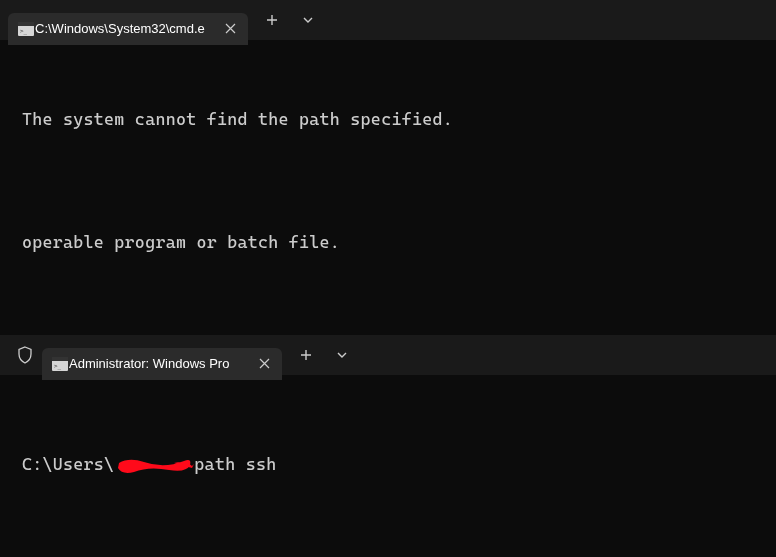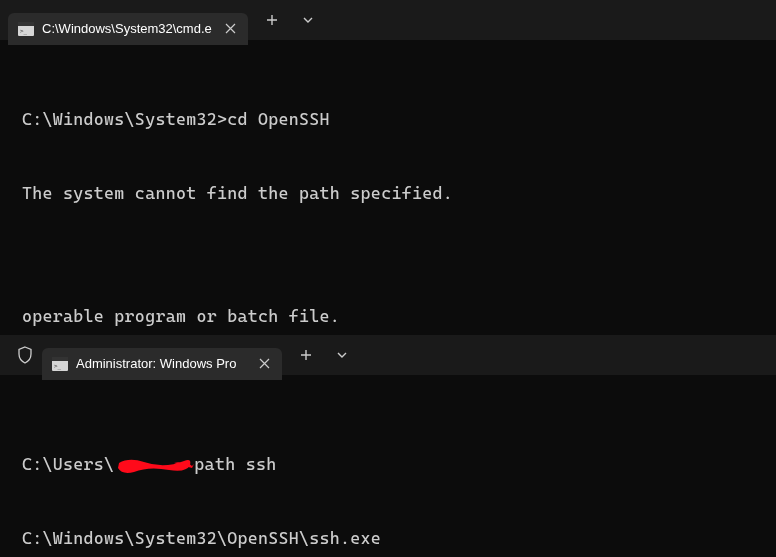--- a/index.html
+++ b/index.html
@@ -29,21 +29,21 @@
     width: 34px;
     height: 40px;
   }
   .tab {
     display: flex;
     align-items: center;
     background: #2b2b2b;
     height: 32px;
     border-radius: 6px 6px 0 0;
     padding: 0 8px 0 10px;
-    gap: 8px;
+    gap: 1px;
     min-width: 240px;
     margin-top: 17px;
     cursor: default;
     justify-content: space-between;
   }
   .tab-icon {
     width: 16px;
     height: 16px;
     display: flex;
     align-items: center;
@@ -129,21 +129,20 @@
           </svg>
       </div>
       <div class="tabbar-btn">
         <svg width="12" height="12" viewBox="0 0 12 12">
             <path d="M2 4 L6 8 L10 4" stroke="#cccccc" stroke-width="1.4" fill="none"></path>
           </svg>
       </div>
     </div>
   </div>
   <div class="terminal-body">
-    <span class="line">C:\Windows\System32&gt;cd OpenSSH</span>
     <span class="line">The system cannot find the path specified.</span>
     <span class="line"></span>
     <span class="line">operable program or batch file.</span>
     <span class="line"></span>
     
   </div>
 </div>
 
 <div class="window window2">
   <div class="tabbar">
@@ -177,17 +176,16 @@
         <svg width="12" height="12" viewBox="0 0 12 12">
             <path d="M2 4 L6 8 L10 4" stroke="#cccccc" stroke-width="1.4" fill="none"></path>
           </svg>
       </div>
     </div>
   </div>
   <div class="terminal-body">
     <span class="line"><span>C:\Users\</span><span class="redact"><svg width="80" height="22" viewBox="0 0 80 22">
             <path d="M5 8 Q 15 2, 30 7 Q 50 14, 70 6 Q 78 3, 76 10 Q 72 18, 55 15 Q 35 11, 20 17 Q 8 20, 4 13 Z M 60 8 Q 72 5, 78 11 L 80 9 L 78 13" fill="#ff0a1a"></path>
           </svg></span><span>path ssh</span></span>
-    <span class="line">C:\Windows\System32\OpenSSH\ssh.exe</span>
     <span class="line"></span>
     
   </div>
 </div>
 
 </body></html>

